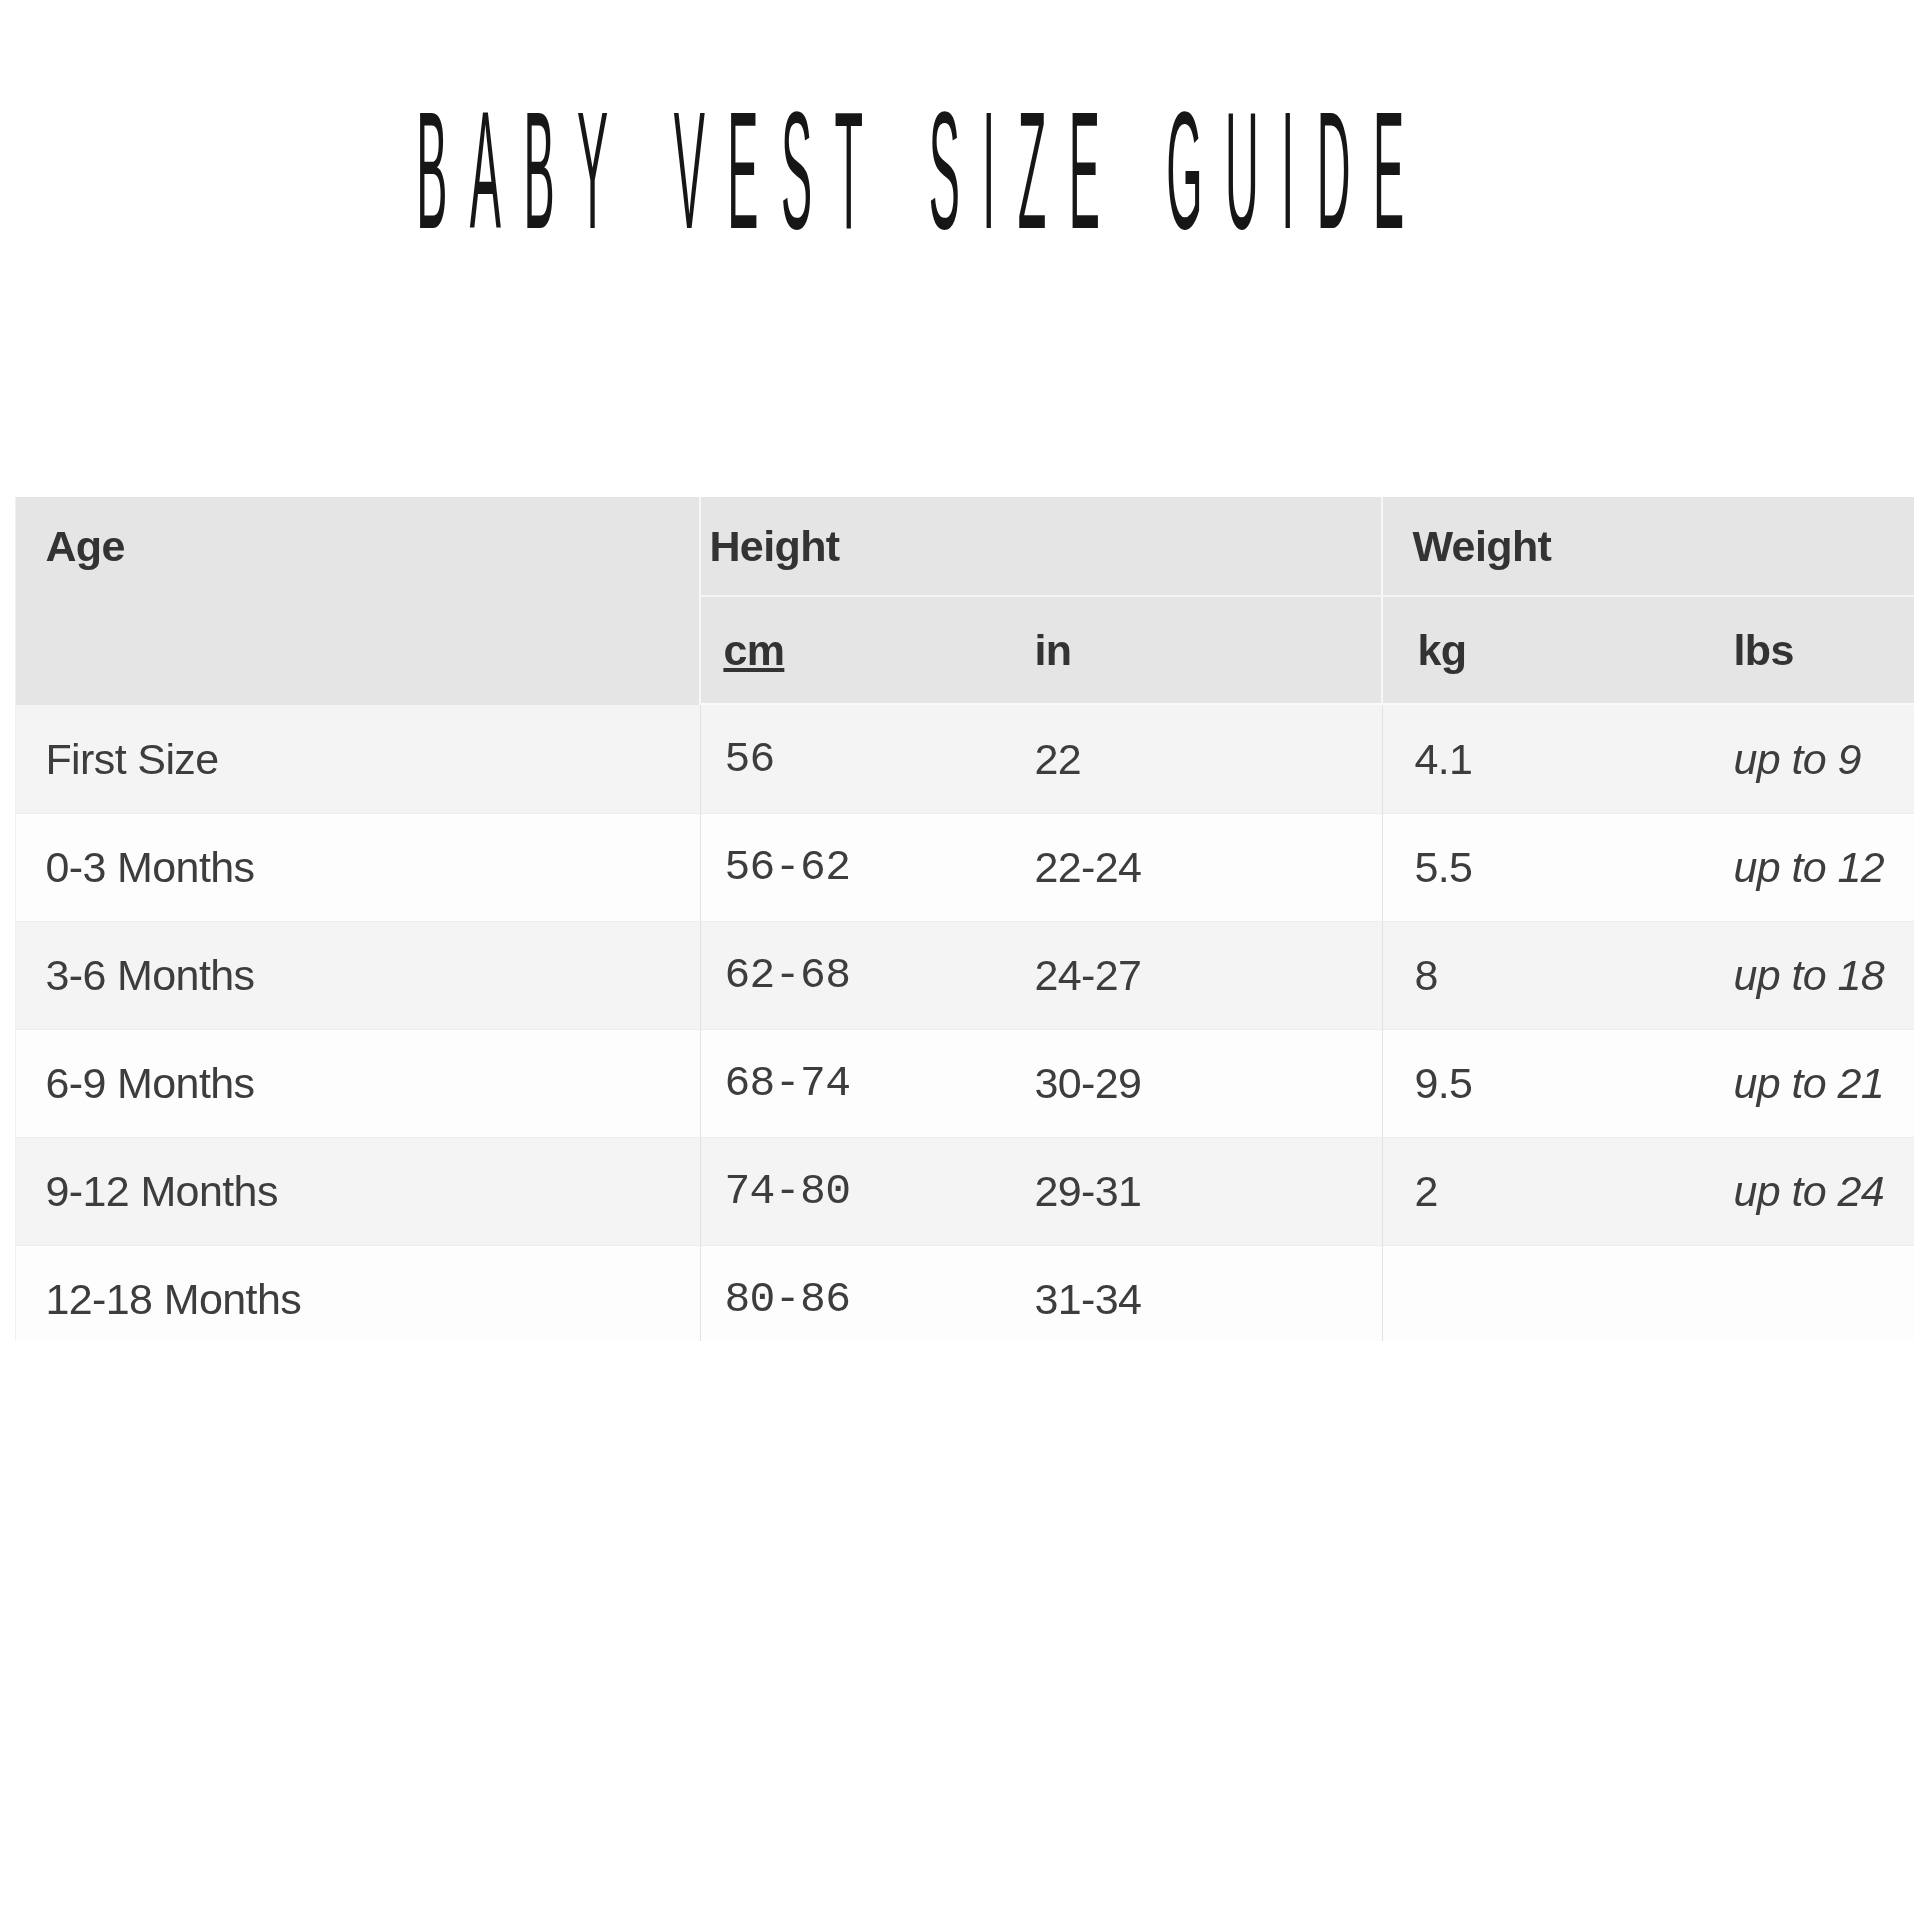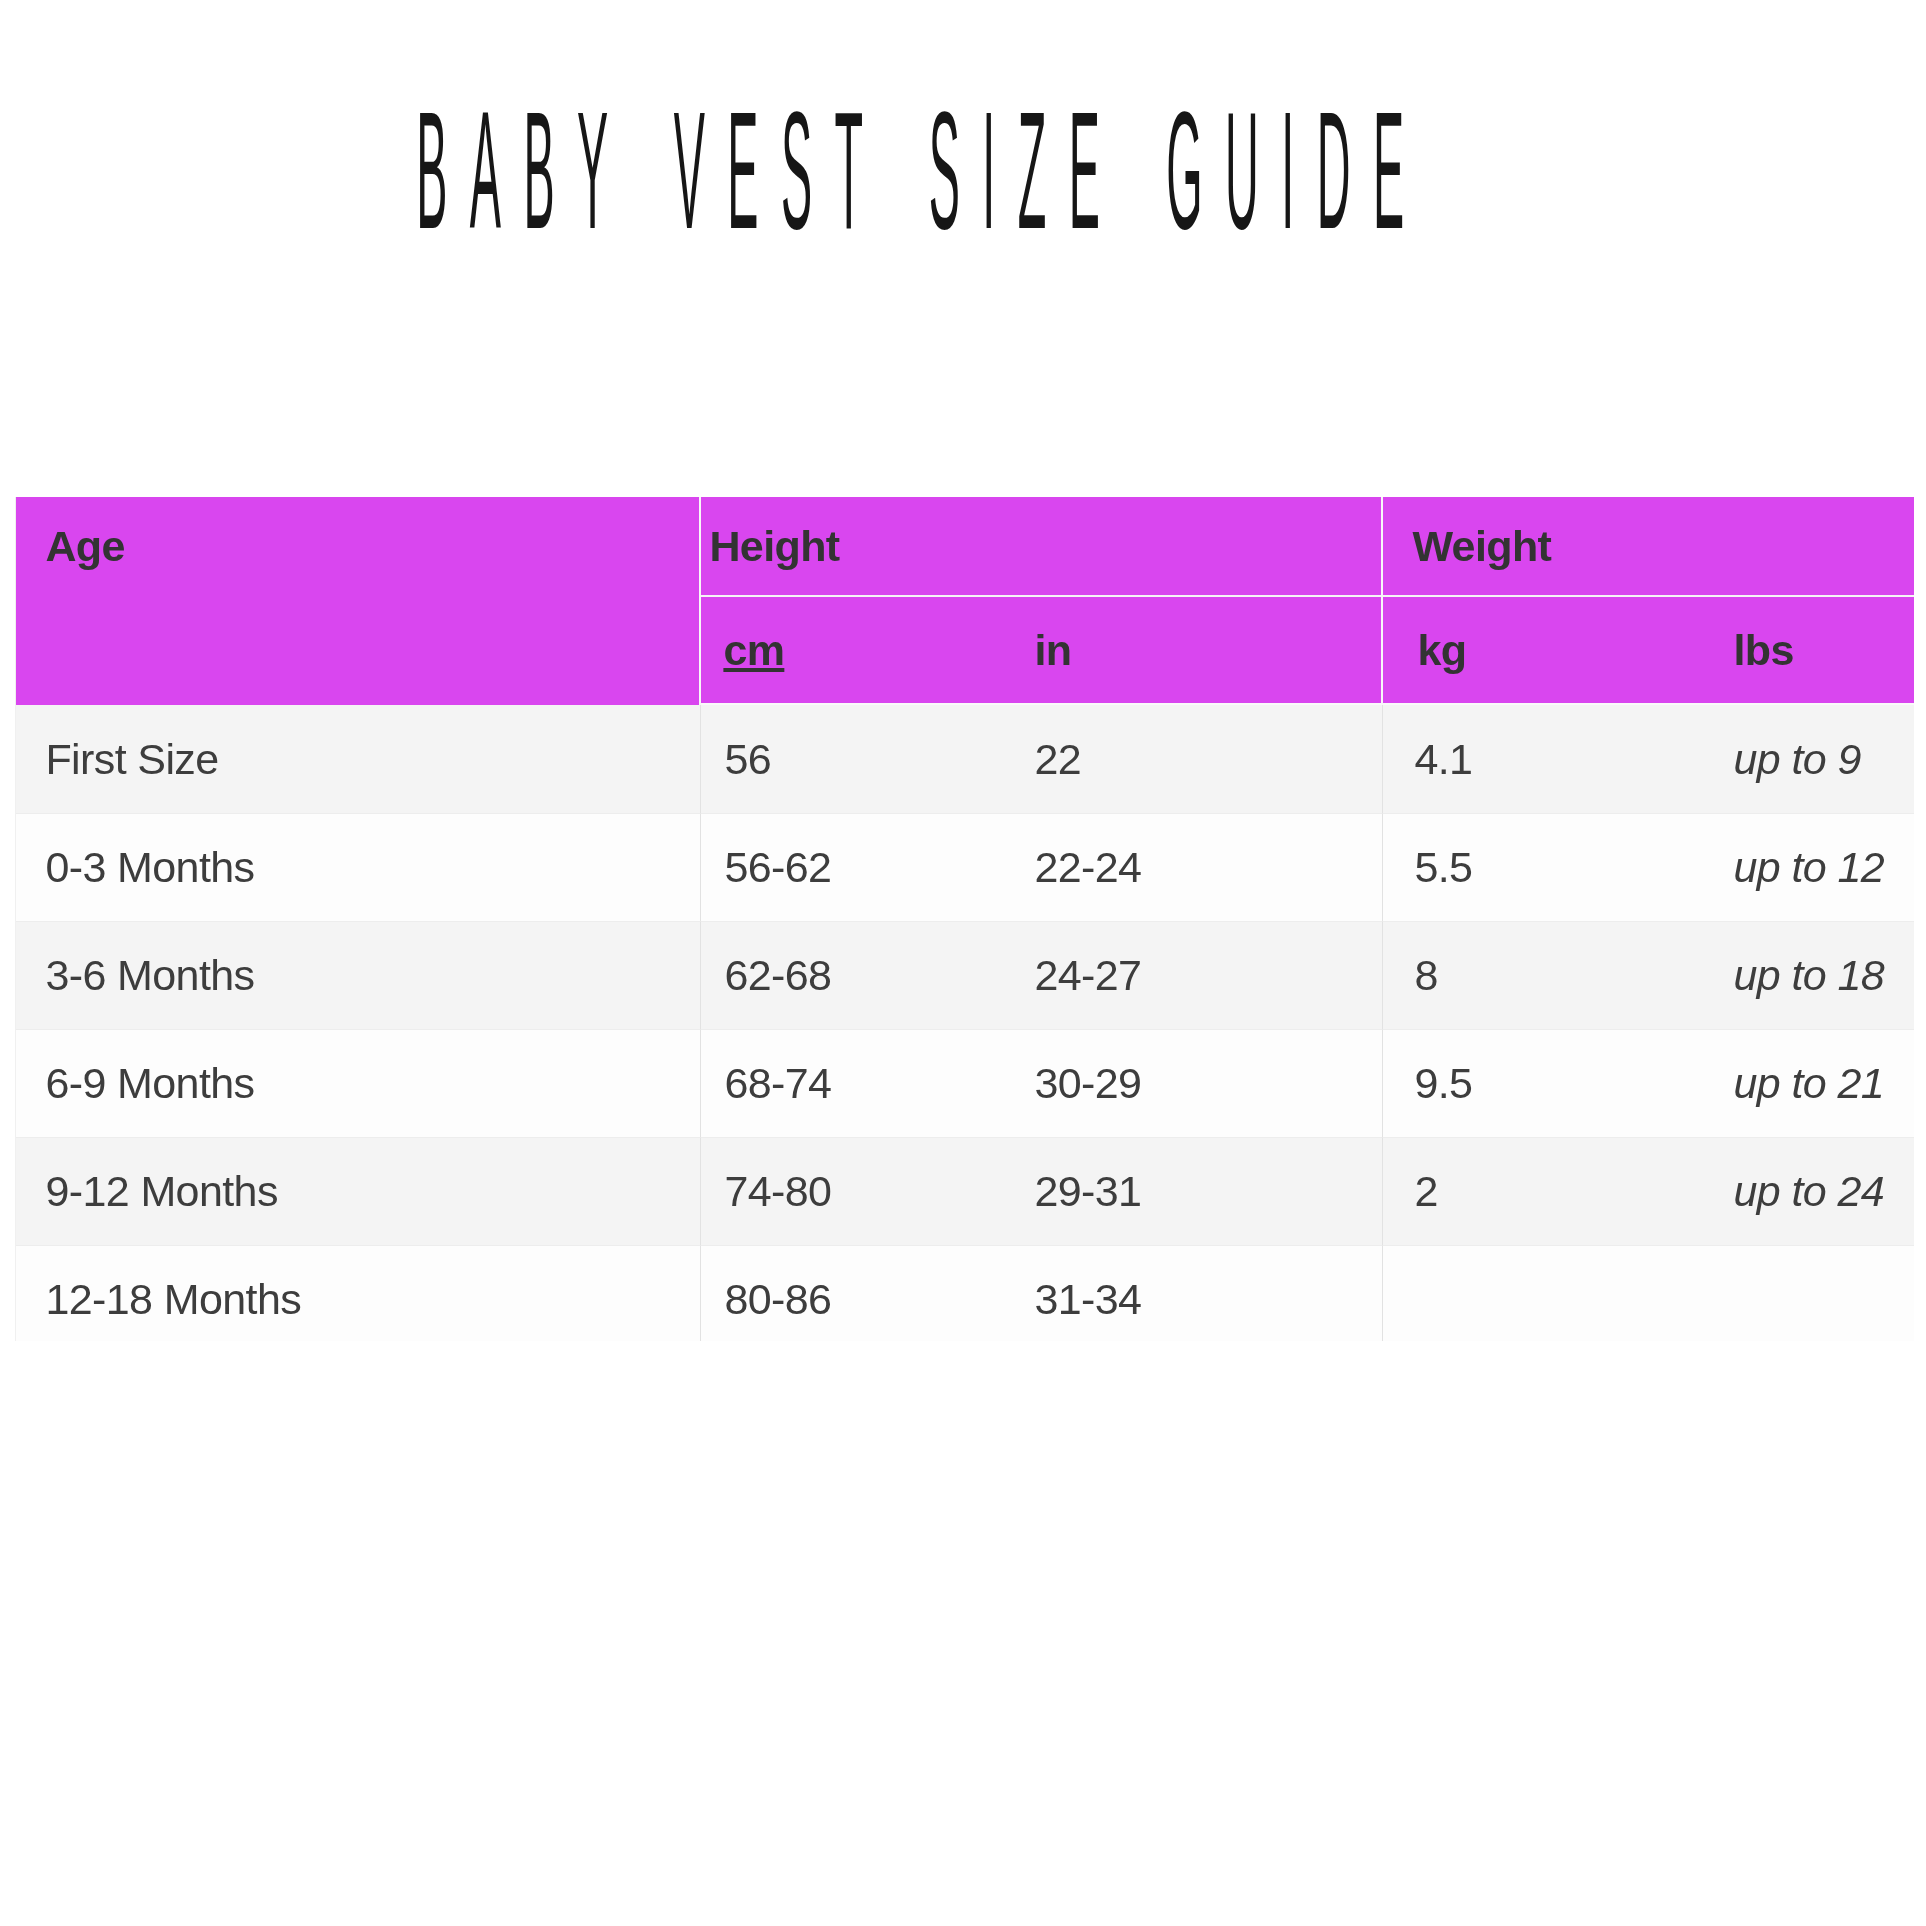--- a/index.html
+++ b/index.html
@@ -55,21 +55,21 @@
   }
   th, td {
     box-sizing: border-box;
     text-align: left;
     font-size: 43px;
     letter-spacing: -0.6px;
     line-height: 1;
     padding: 0;
   }
   thead th {
-    background: #d946ef;
+    background: #e5e5e5;
     color: #333333;
     font-weight: 700;
   }
   tr.group-row { height: 100px; }
   tr.unit-row  { height: 108px; }
   tbody tr     { height: 108px; }
 
   th.h-age {
     vertical-align: top;
     padding: 27.5px 0 0 29px;
@@ -98,21 +98,21 @@
   tbody td {
     vertical-align: middle;
     color: #3d3d3d;
     font-weight: 400;
   }
   tbody tr:nth-child(odd)  { background: #f4f4f4; }
   tbody tr:nth-child(even) { background: #fdfdfd; }
   tbody tr + tr td { border-top: 1.7px solid #ededed; }
 
   td.c-age { padding-left: 29px; border-right: 1.7px solid #e2e2e2; }
-  td.c-cm  { padding-left: 23px; }
+  td.c-cm  { padding-left: 23px; font-family: Liberation Mono, monospace; }
   td.c-in  { padding-left: 25px; border-right: 1.7px solid #e2e2e2; }
   td.c-kg  { padding-left: 31px; }
   td.c-lbs { padding-left: 25px; font-style: italic; }
 </style>
 </head>
 <body>
 
 <div class="title-wrap">
   <span class="title">BABY VEST SIZE GUIDE</span>
 </div>

